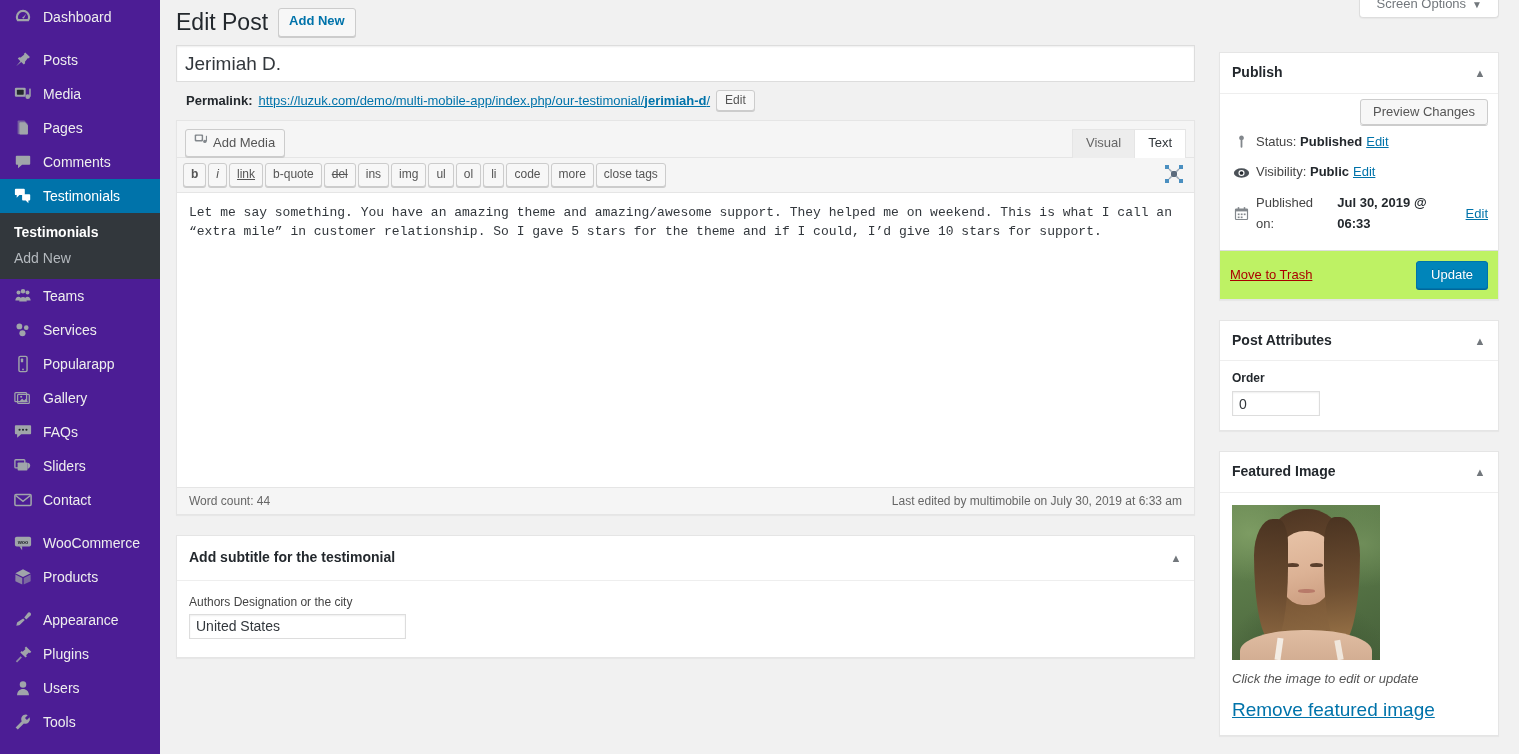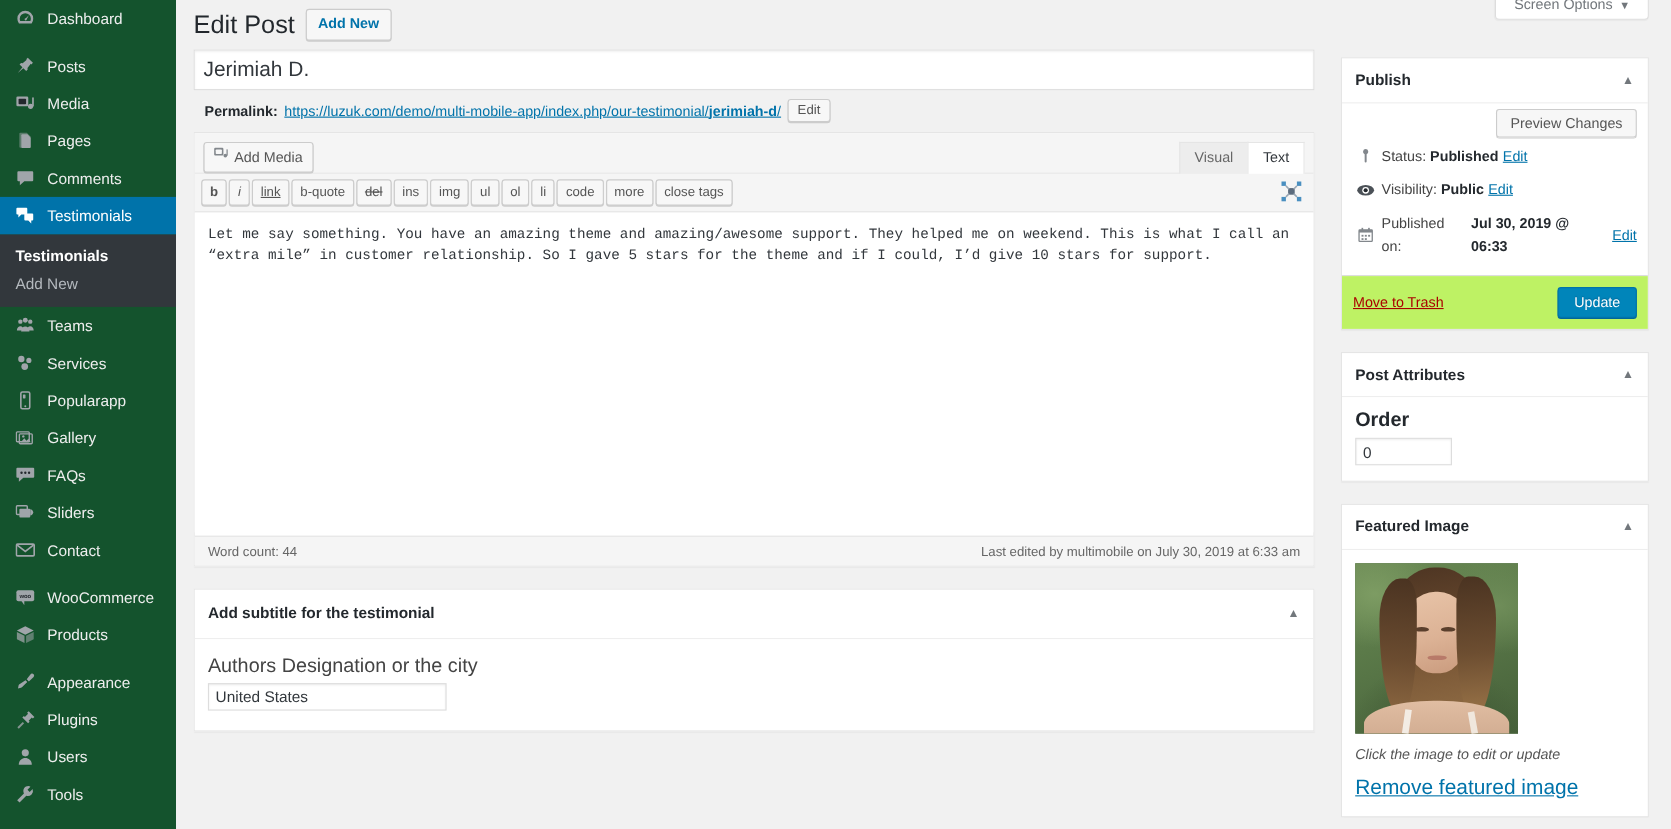--- a/index.html
+++ b/index.html
@@ -11,21 +11,21 @@
     font-family: "Liberation Sans", sans-serif;
     font-size: 13px;
     color: #444;
   }
   #app { position: relative; width: 1519px; height: 754px; }
 
   
   #adminmenu {
     position: absolute; top: 0; left: 0;
     width: 160px; height: 754px;
-    background: #14532d;
+    background: #4c1d95;
     overflow: hidden;
   }
   .menu-item {
     position: relative;
     display: flex; align-items: center;
     height: 34px;
     padding-left: 12px;
     color: #eee;
     font-size: 14px;
     cursor: pointer;
@@ -292,21 +292,21 @@
     cursor: pointer;
   }
   .inside { padding: 12px; }
 
   
   #subtitle-box { margin-top: 20px; }
   #subtitle-box .postbox-header { padding: 12px 12px; }
   #subtitle-box .inside { padding: 14px 12px 18px 12px; }
   .field-label {
     display: block;
-    font-size: 18px;
+    font-size: 12px;
     color: #444;
     margin-bottom: 5px;
   }
   .text-input {
     border: 1px solid #ddd;
     box-shadow: inset 0 1px 2px rgba(0,0,0,.07);
     background: #fff;
     color: #32373c;
     font-size: 14px;
     padding: 3px 6px;

